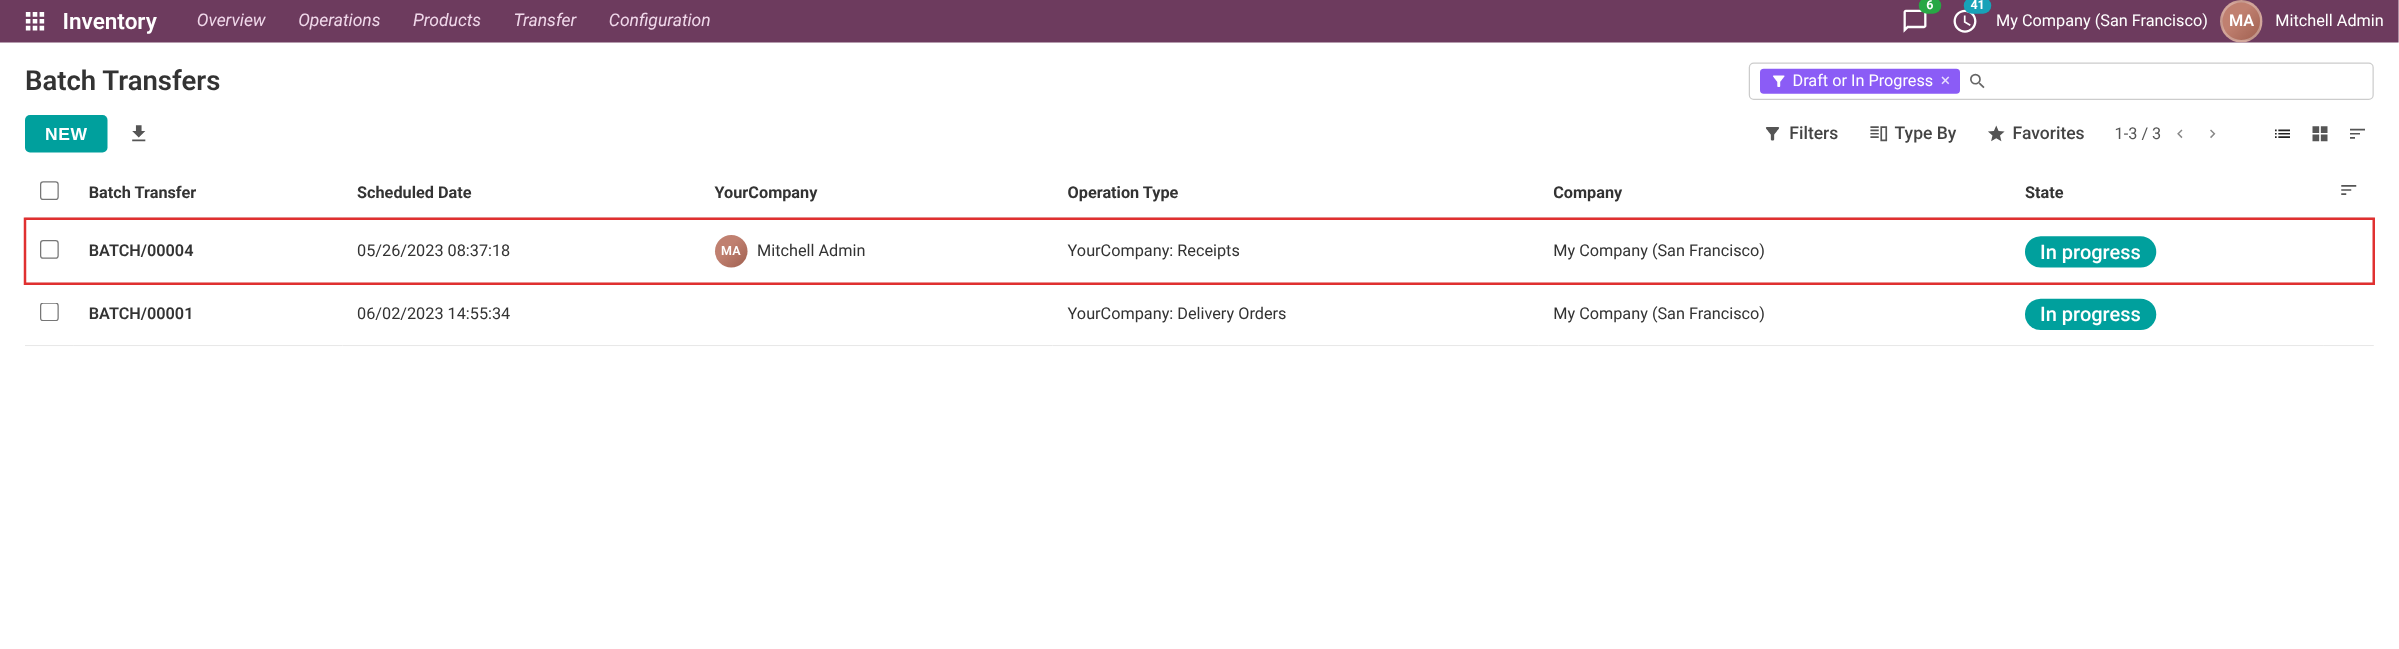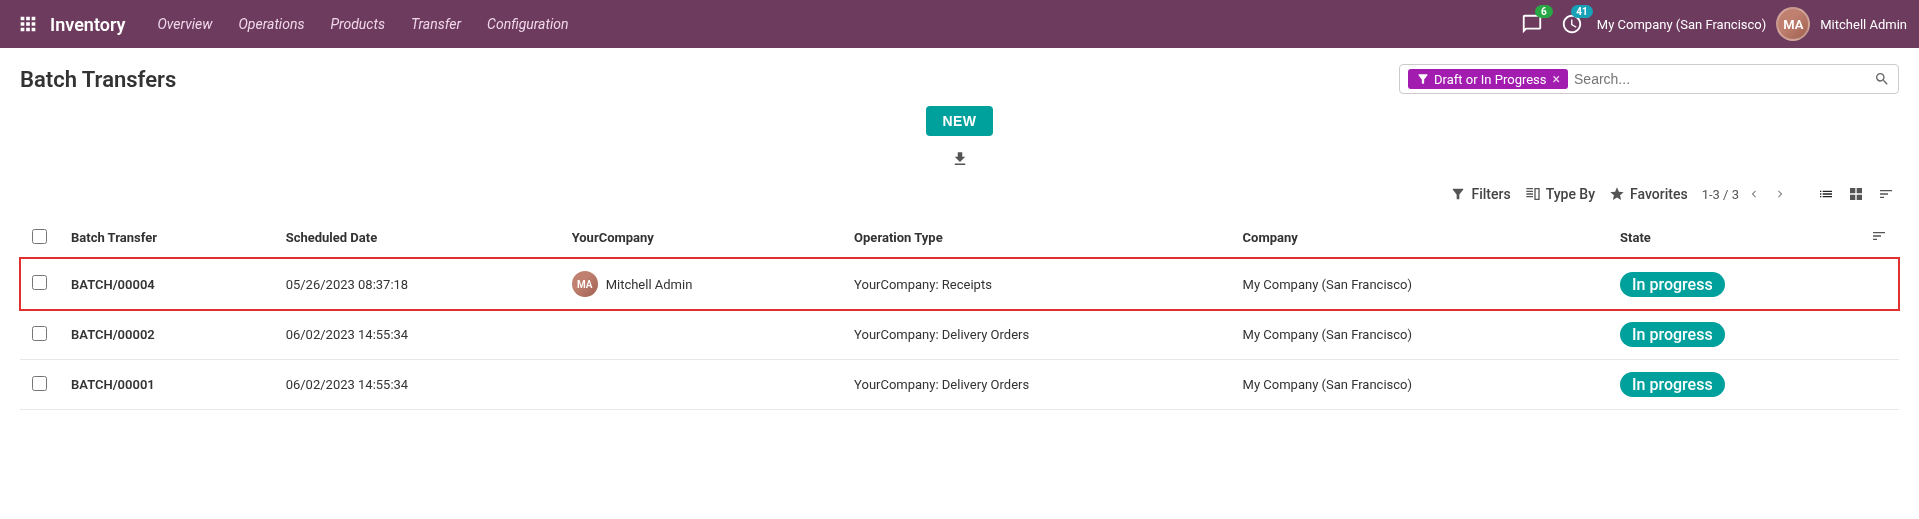--- a/index.html
+++ b/index.html
@@ -3,21 +3,21 @@
   <meta charset="utf-8">
   <style>
     * { box-sizing: border-box; margin: 0; padding: 0; }
     body { font-family: -apple-system, BlinkMacSystemFont, 'Segoe UI', Roboto, sans-serif; font-size: 14px; background: #fff; }
 
     
     .topnav {
       background: #6d3b5e;
       display: flex;
       align-items: center;
-      height: 48px;
+      height: 34px;
       padding: 0 12px;
       color: #fff;
       gap: 0;
     }
     .topnav-apps-icon {
       width: 32px; height: 32px;
       display: flex; align-items: center; justify-content: center;
       margin-right: 6px;
       cursor: pointer;
     }
@@ -117,21 +117,21 @@
       border: 1px solid #ccc;
       border-radius: 4px;
       padding: 4px 8px;
       min-width: 500px;
       background: #fff;
       gap: 6px;
     }
     .filter-tag {
       display: flex;
       align-items: center;
-      background: #a21caf;
+      background: #8b5cf6;
       color: #fff;
       border-radius: 3px;
       padding: 2px 8px;
       font-size: 13px;
       gap: 4px;
       white-space: nowrap;
     }
     .filter-tag-icon {
       display: flex; align-items: center;
     }
@@ -152,24 +152,22 @@
     }
     .search-btn {
       cursor: pointer;
       display: flex; align-items: center;
     }
     .search-btn svg { width: 16px; height: 16px; fill: #666; }
 
     
     .toolbar-row {
       display: flex;
-      align-items: center;
       margin-bottom: 12px;
       gap: 8px;
-      flex-direction: column;
     }
     .btn-new {
       background: #00a09d;
       color: #fff;
       border: none;
       border-radius: 4px;
       padding: 7px 16px;
       font-size: 14px;
       font-weight: 700;
       cursor: pointer;
@@ -181,21 +179,21 @@
       cursor: pointer;
       padding: 6px 8px;
       display: flex; align-items: center;
       color: #555;
     }
     .btn-icon svg { width: 18px; height: 18px; fill: #555; }
     .toolbar-right {
       margin-left: auto;
       display: flex;
       align-items: center;
-      gap: 14px;
+      gap: 24px;
     }
     .toolbar-action {
       display: flex;
       align-items: center;
       gap: 5px;
       cursor: pointer;
       color: #444;
       font-size: 14px;
       font-weight: 500;
     }
@@ -325,21 +323,20 @@
     <div class="search-area">
       <div class="filter-tag">
         <span class="filter-tag-icon">
           <svg viewBox="0 0 24 24">
               <path d="M4.25 5.61C6.27 8.2 10 13 10 13v6c0 .55.45 1 1 1h2c.55 0 1-.45 1-1v-6s3.72-4.8 5.74-7.39A.998.998 0 0 0 18.95 4H5.04a1 1 0 0 0-.79 1.61z"></path>
             </svg>
         </span>
         <span>Draft or In Progress</span>
         <span class="filter-tag-close">×</span>
       </div>
-      <input class="search-input" type="text" placeholder="Search..." style="">
       <span class="search-btn">
         <svg viewBox="0 0 24 24">
             <path d="M15.5 14h-.79l-.28-.27A6.471 6.471 0 0 0 16 9.5 6.5 6.5 0 1 0 9.5 16c1.61 0 3.09-.59 4.23-1.57l.27.28v.79l5 4.99L20.49 19l-4.99-5zm-6 0C7.01 14 5 11.99 5 9.5S7.01 5 9.5 5 14 7.01 14 9.5 11.99 14 9.5 14z"></path>
           </svg>
       </span>
     </div>
   </div>
 
   <div class="toolbar-row">
     <button class="btn-new">NEW</button>
@@ -430,30 +427,20 @@
               <span>Mitchell Admin</span>
             </div>
           </td>
           <td>YourCompany: Receipts</td>
           <td>My Company (San Francisco)</td>
           <td><span class="badge-in-progress">In progress</span></td>
           <td></td>
         </tr>
         <tr>
           <td class="col-check-cell"><input type="checkbox" class="row-checkbox" style=""></td>
-          <td style="font-weight: 600; cursor: pointer;">BATCH/00002</td>
-          <td>06/02/2023 14:55:34</td>
-          <td></td>
-          <td>YourCompany: Delivery Orders</td>
-          <td>My Company (San Francisco)</td>
-          <td><span class="badge-in-progress">In progress</span></td>
-          <td></td>
-        </tr>
-        <tr>
-          <td class="col-check-cell"><input type="checkbox" class="row-checkbox" style=""></td>
           <td style="font-weight: 600; cursor: pointer;">BATCH/00001</td>
           <td>06/02/2023 14:55:34</td>
           <td></td>
           <td>YourCompany: Delivery Orders</td>
           <td>My Company (San Francisco)</td>
           <td><span class="badge-in-progress">In progress</span></td>
           <td></td>
         </tr>
       </tbody>
   </table>

